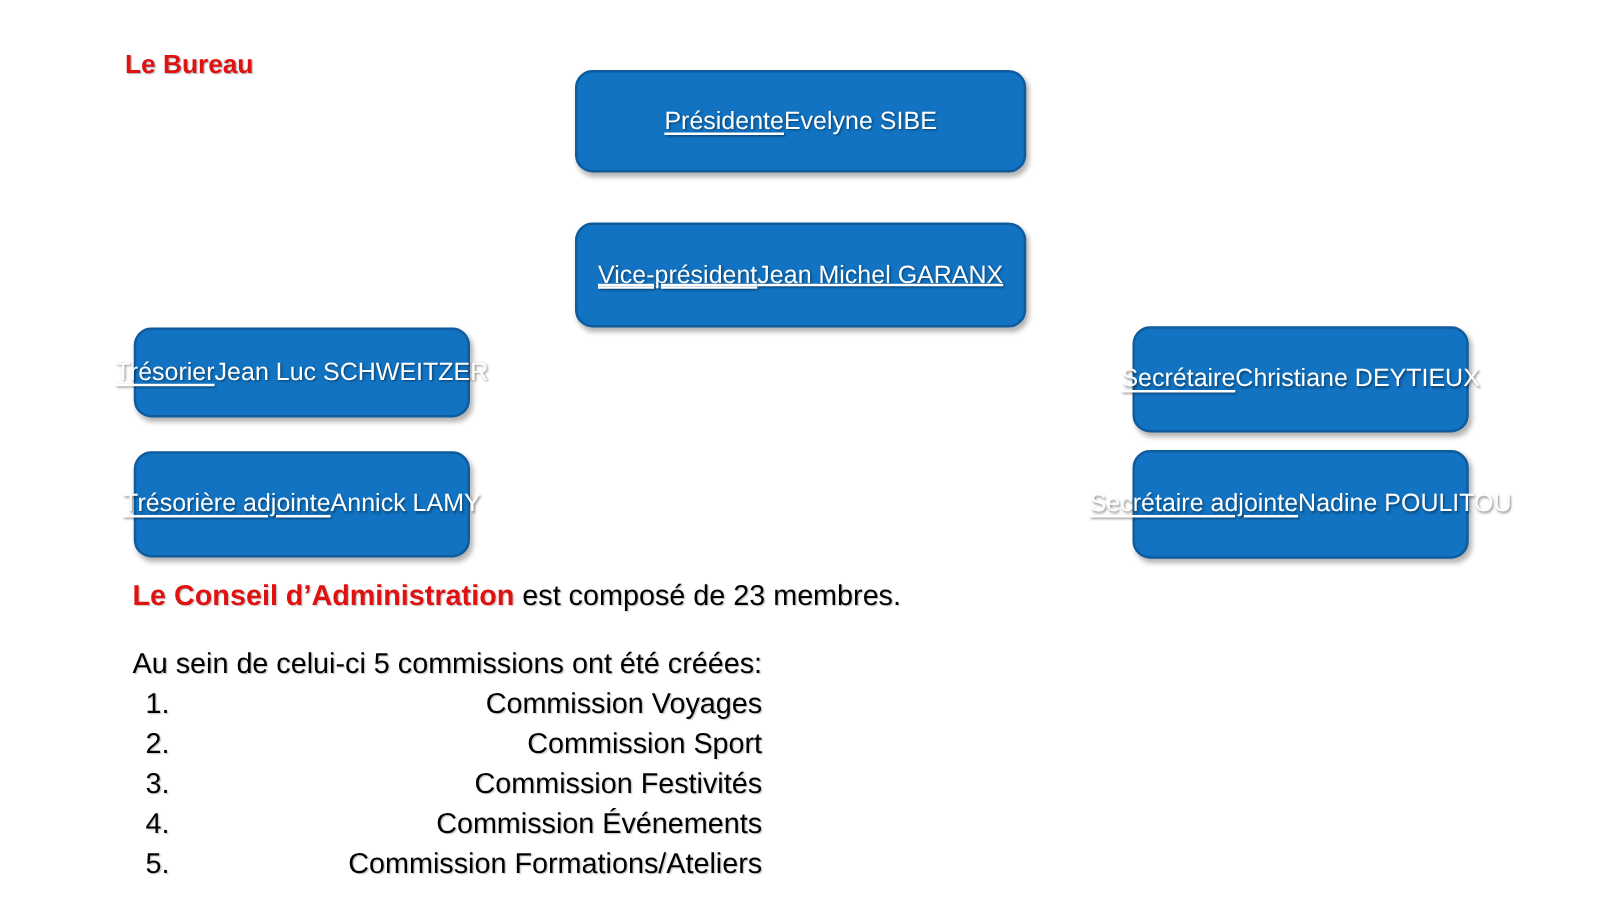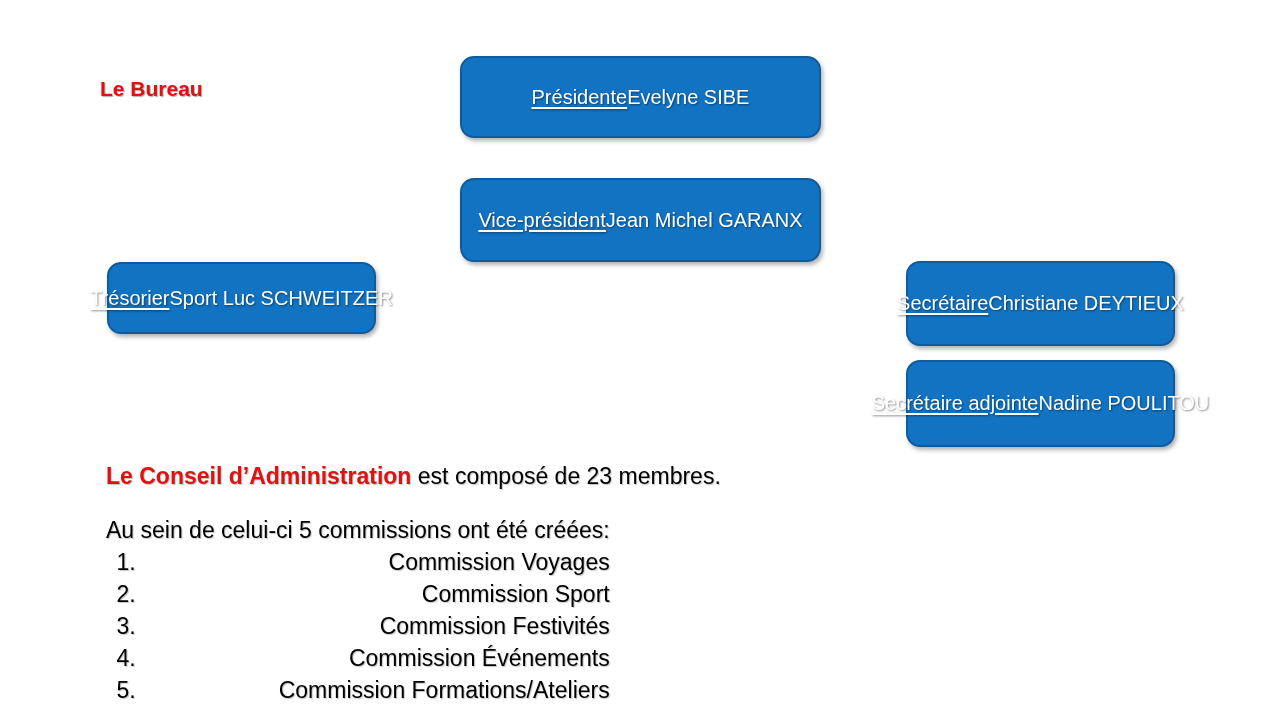--- a/index.html
+++ b/index.html
@@ -17,21 +17,20 @@
   }
   .slide-title {
     position: absolute;
     left: 100px;
     top: 40px;
     font-size: 21px;
     font-weight: bold;
     color: var(--red, #e01111);
     text-shadow: 1px 1px 1px rgba(110,110,110,0.55);
     white-space: nowrap;
-    margin-top: 37px;
   }
   .org-box {
     position: absolute;
     background: var(--box-fill, #1173c2);
     border: 2px solid var(--box-border, #0e5c9e);
     border-radius: 14px;
     box-shadow: 2px 3px 4px rgba(0,0,0,0.30);
     display: flex;
     flex-direction: row;
     align-items: center;
@@ -48,21 +47,21 @@
     text-decoration-thickness: 1.5px;
     text-shadow: 1px 1px 2px rgba(0,0,0,0.45);
     white-space: nowrap;
   }
   .org-box .name {
     font-size: 20px;
     text-shadow: 1px 1px 2px rgba(0,0,0,0.45);
     white-space: nowrap;
   }
   .box-presidente          { left: 460px; top: 56px;  width: 361px; height: 82px; }
-  .box-vice-president      { left: 460px; top: 178px; width: 361px; height: 84px; }
+  .box-vice-president      { left: 460px; top: 178px; width: 361px; height: 84px; text-decoration: underline; }
   .box-tresorier           { left: 107px; top: 262px; width: 269px; height: 72px; }
   .box-tresoriere-adjointe { left: 107px; top: 361px; width: 269px; height: 85px; }
   .box-secretaire          { left: 906px; top: 261px; width: 269px; height: 85px; }
   .box-secretaire-adjointe { left: 906px; top: 360px; width: 269px; height: 87px; }
 
   .conseil-line {
     position: absolute;
     left: 106px;
     top: 463px;
     font-size: 23px;
@@ -110,23 +109,27 @@
     <span class="name">Evelyne SIBE</span>
   </div>
 
   <div class="org-box box-vice-president">
     <span class="role">Vice-président</span>
     <span class="name">Jean Michel GARANX</span>
   </div>
 
   <div class="org-box box-tresorier">
     <span class="role">Trésorier</span>
-    <span class="name">Sport Luc SCHWEITZER</span>
+    <span class="name">Jean Luc SCHWEITZER</span>
   </div>
 
+  <div class="org-box box-tresoriere-adjointe">
+    <span class="role">Trésorière adjointe</span>
+    <span class="name">Annick LAMY</span>
+  </div>
 
   <div class="org-box box-secretaire">
     <span class="role">Secrétaire</span>
     <span class="name">Christiane DEYTIEUX</span>
   </div>
 
   <div class="org-box box-secretaire-adjointe">
     <span class="role">Secrétaire adjointe</span>
     <span class="name">Nadine POULITOU</span>
   </div>

